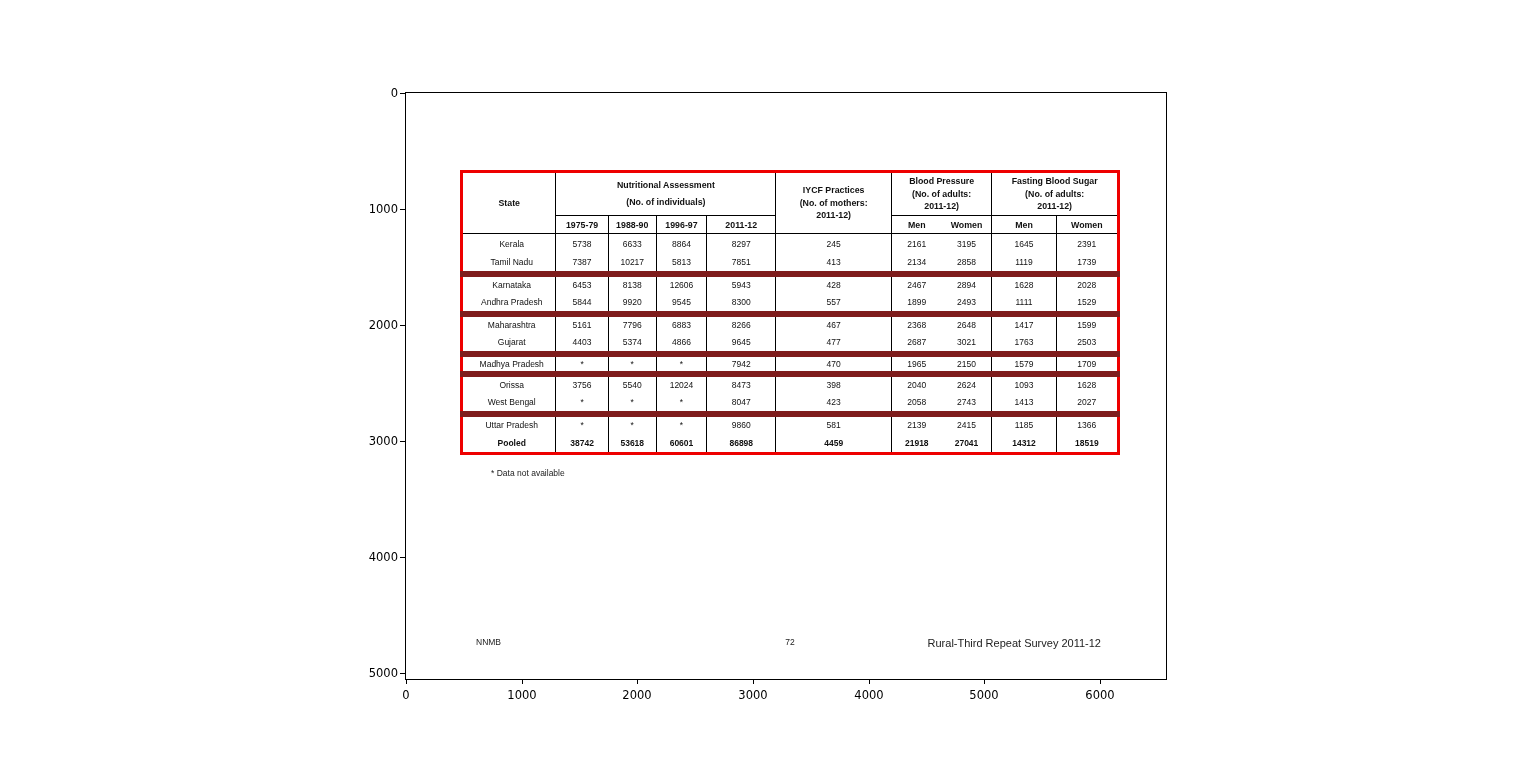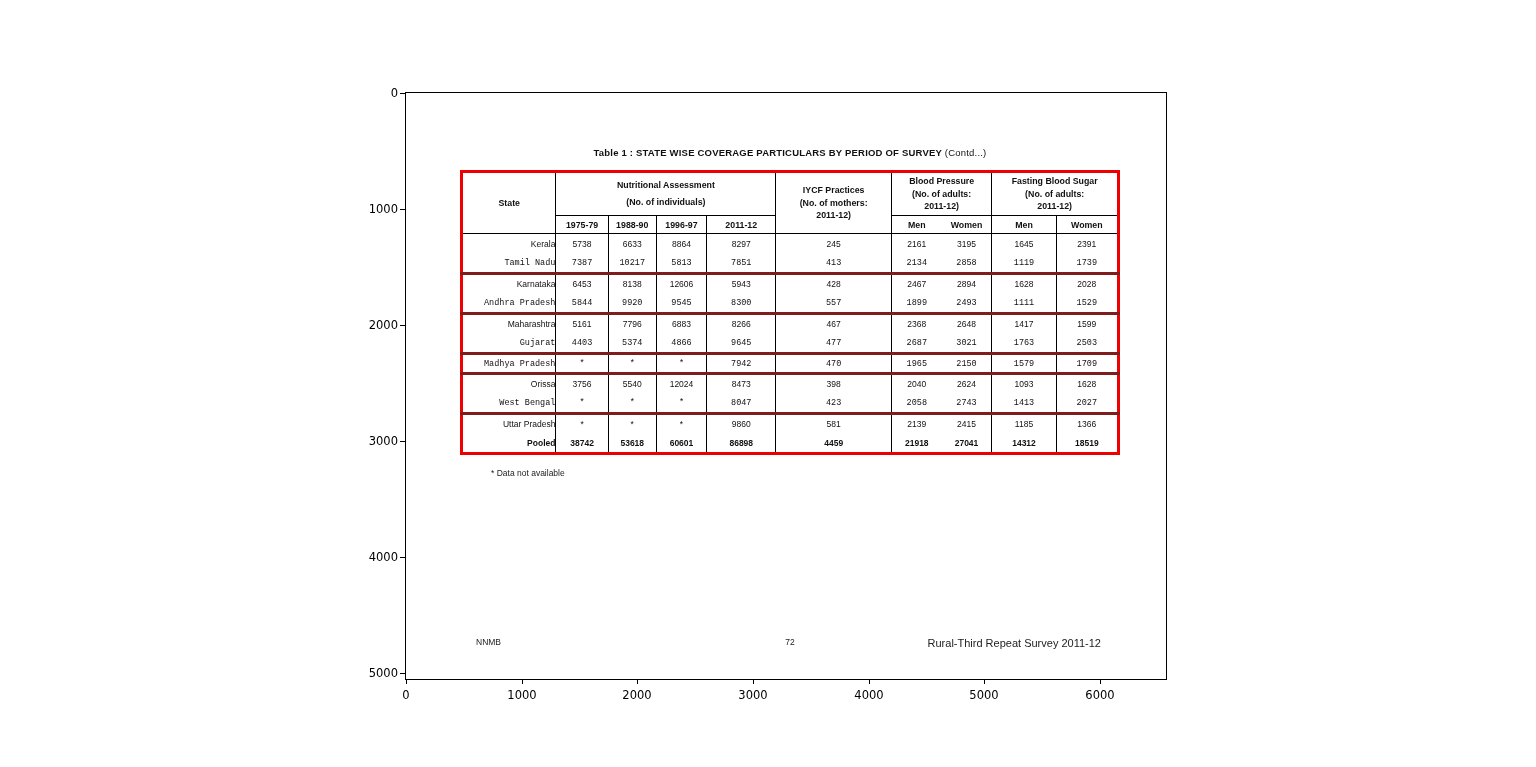--- a/index.html
+++ b/index.html
@@ -32,38 +32,37 @@
     position:absolute; left:54px; top:77px; width:660px;
     border-collapse:collapse; table-layout:fixed;
     border:3px solid #ee0000; font-size:8.5px; color:#111;
   }
   .doc-table td { border-right:1px solid #000; padding:0; text-align:center; vertical-align:middle; overflow:hidden; }
   .doc-table td:last-child, .doc-table td.no-r { border-right:none; }
   .doc-table thead td { border-bottom:1px solid #000; font-weight:bold; font-size:8.8px; }
   .doc-table tr.h1 { height:44px; }
   .doc-table tr.h2 { height:18px; }
   .doc-table tbody tr { height:20px; }
-  .doc-table tbody tr.group-end td { border-bottom:3px solid #7f1d1d;font-family:Liberation Mono, monospace; }
-  .doc-table td.state { text-align:right; padding-left:5px; }
+  .doc-table tbody tr.group-end td { border-bottom:6px solid #7f1d1d; }
+  .doc-table td.state { text-align:center; padding-left:5px; }
   .doc-table td.bold { font-weight:bold; }
   .lh-wide div { line-height:17px; }
   .lh-mid div  { line-height:12.5px; }
   .note {
     position:absolute; left:85px; top:375px; font-size:8.5px; color:#222;
   }
   .footer-left  { position:absolute; left:70px;  top:544px; font-size:8.5px; color:#222; }
   .footer-center{ position:absolute; left:54px;  top:544px; width:660px; text-align:center; font-size:8.5px; color:#222; }
   .footer-right { position:absolute; right:65px; top:544px; font-size:11px; color:#222; }
 </style>
 </head>
 <body>
 
 <div class="axes">
 
-  <div class="page-title"><span class="t-bold">Table 1 : STATE WISE COVERAGE PARTICULARS BY PERIOD OF SURVEY</span><span> (Contd...)</span></div>
 
   <table class="doc-table">
     <colgroup>
       <col style="width:94px">
         <col style="width:52px">
         <col style="width:48px">
       <col style="width:50px">
         <col style="width:69px">
         <col style="width:115px">
       <col style="width:50px">

